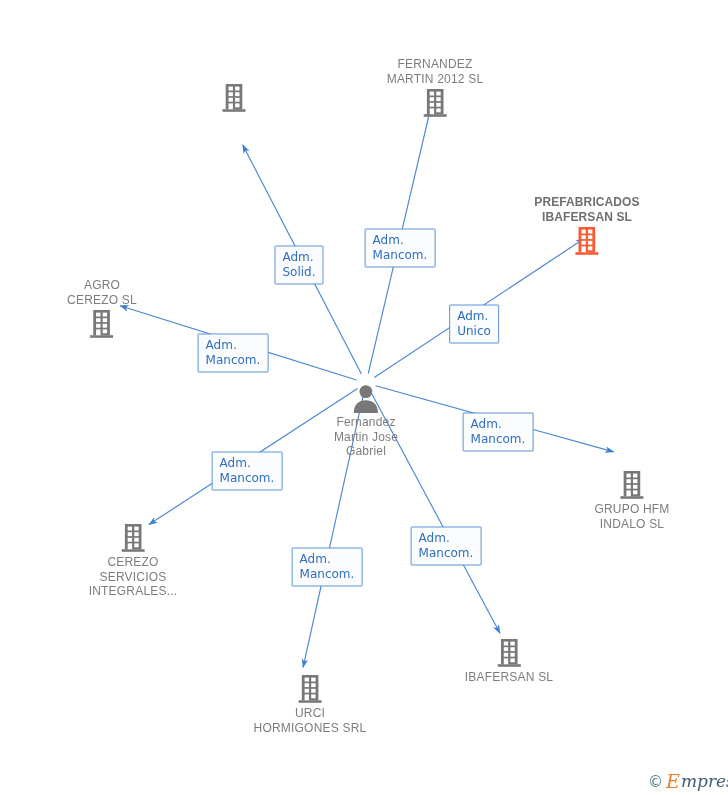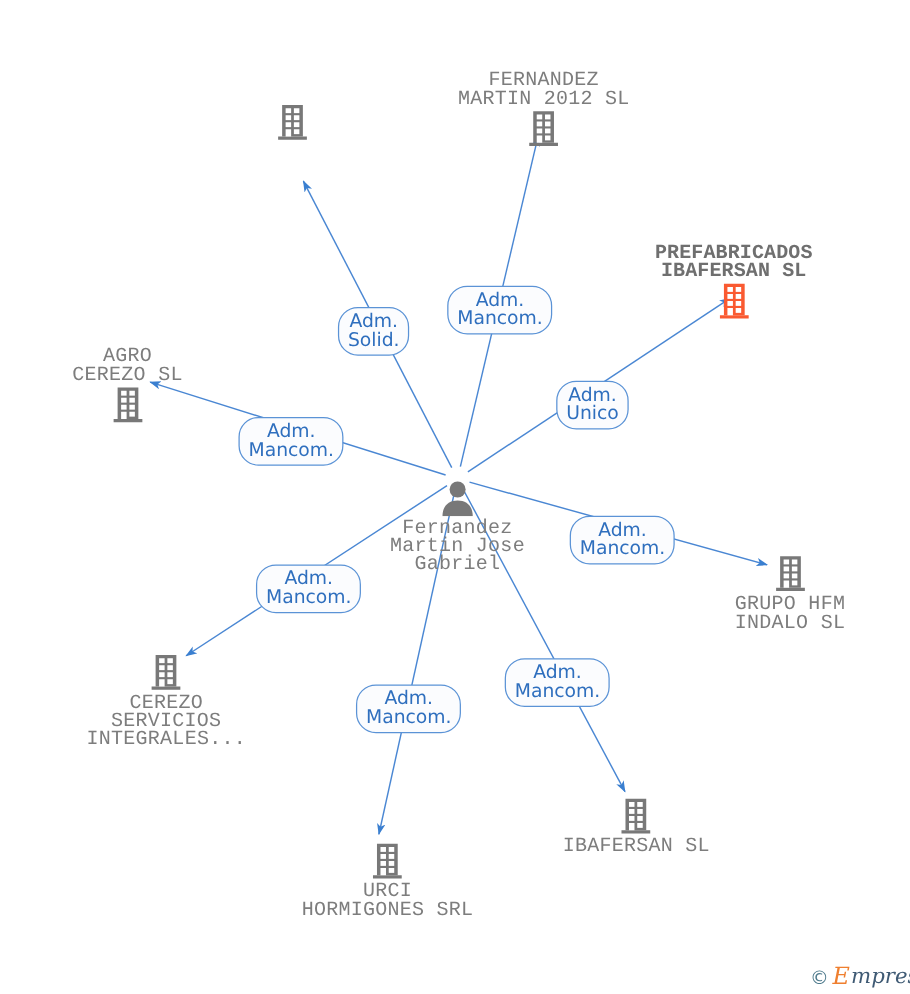--- a/index.html
+++ b/index.html
@@ -24,48 +24,48 @@
     top: 0;
     width: 728px;
     height: 795px;
   }
   .node {
     position: absolute;
     text-align: center;
     transform: translate(-50%, 0);
   }
   .node-label {
-    font-family: Liberation Mono, monospace;
-    font-size: 16px;
+    font-family: Liberation Sans, sans-serif;
+    font-size: 12px;
     line-height: 14.5px;
     color: #7d7d7d;
     letter-spacing: 0.2px;
     white-space: pre-line;
   }
   .node-label.focus {
     font-weight: bold;
     color: #6f6f6f;
     letter-spacing: 0.1px;
   }
   .node-glyph {
     display: block;
     margin: 2px auto 2px auto;
   }
   .edge-label {
     position: absolute;
     transform: translate(-50%, -50%);
     background: #fbfcfe;
     border: 1px solid #5b93d6;
-    border-radius: 16px;
+    border-radius: 1px;
     color: #2f6fbe;
     font-family: "DejaVu Sans", sans-serif;
-    font-size: 15px;
+    font-size: 12px;
     line-height: 15px;
     padding: 3px 7px 4px 7px;
-    text-align: center;
+    text-align: left;
     white-space: pre-line;
     box-sizing: border-box;
   }
   #watermark {
     position: absolute;
     display: flex;
     align-items: center;
     gap: 3px;
     user-select: none;
   }
@@ -179,21 +179,21 @@
           <rect x="7" y="3.6" width="4.4" height="3.9" fill="#ffffff"></rect>
           <rect x="13.6" y="3.6" width="4.4" height="3.9" fill="#ffffff"></rect>
           <rect x="7" y="9.2" width="4.4" height="3.9" fill="#ffffff"></rect>
           <rect x="13.6" y="9.2" width="4.4" height="3.9" fill="#ffffff"></rect>
           <rect x="7" y="14.8" width="4.4" height="3.9" fill="#ffffff"></rect>
           <rect x="13.6" y="14.8" width="4.4" height="3.9" fill="#ffffff"></rect>
           <rect x="7.0" y="20.4" width="4.4" height="5.8" fill="#ffffff"></rect>
           <rect x="13.6" y="20.4" width="4.4" height="3.9" fill="#ffffff"></rect>
         </svg>
       </div>
-      <div class="node" id="node-grupo-hfm-indalo" style="left: 632px; top: 442px;">
+      <div class="node" id="node-grupo-hfm-indalo" style="left: 632px; top: 468px;">
         <svg class="node-glyph" width="25" height="30" viewBox="0 0 25 30">
           <path d="M4.2 1 H20.8 V26.2 H4.2 Z" fill="#787878"></path>
           <rect x="1" y="26.2" width="23" height="2.6" fill="#787878"></rect>
           <rect x="7" y="3.6" width="4.4" height="3.9" fill="#ffffff"></rect>
           <rect x="13.6" y="3.6" width="4.4" height="3.9" fill="#ffffff"></rect>
           <rect x="7" y="9.2" width="4.4" height="3.9" fill="#ffffff"></rect>
           <rect x="13.6" y="9.2" width="4.4" height="3.9" fill="#ffffff"></rect>
           <rect x="7" y="14.8" width="4.4" height="3.9" fill="#ffffff"></rect>
           <rect x="13.6" y="14.8" width="4.4" height="3.9" fill="#ffffff"></rect>
           <rect x="7.0" y="20.4" width="4.4" height="5.8" fill="#ffffff"></rect>

